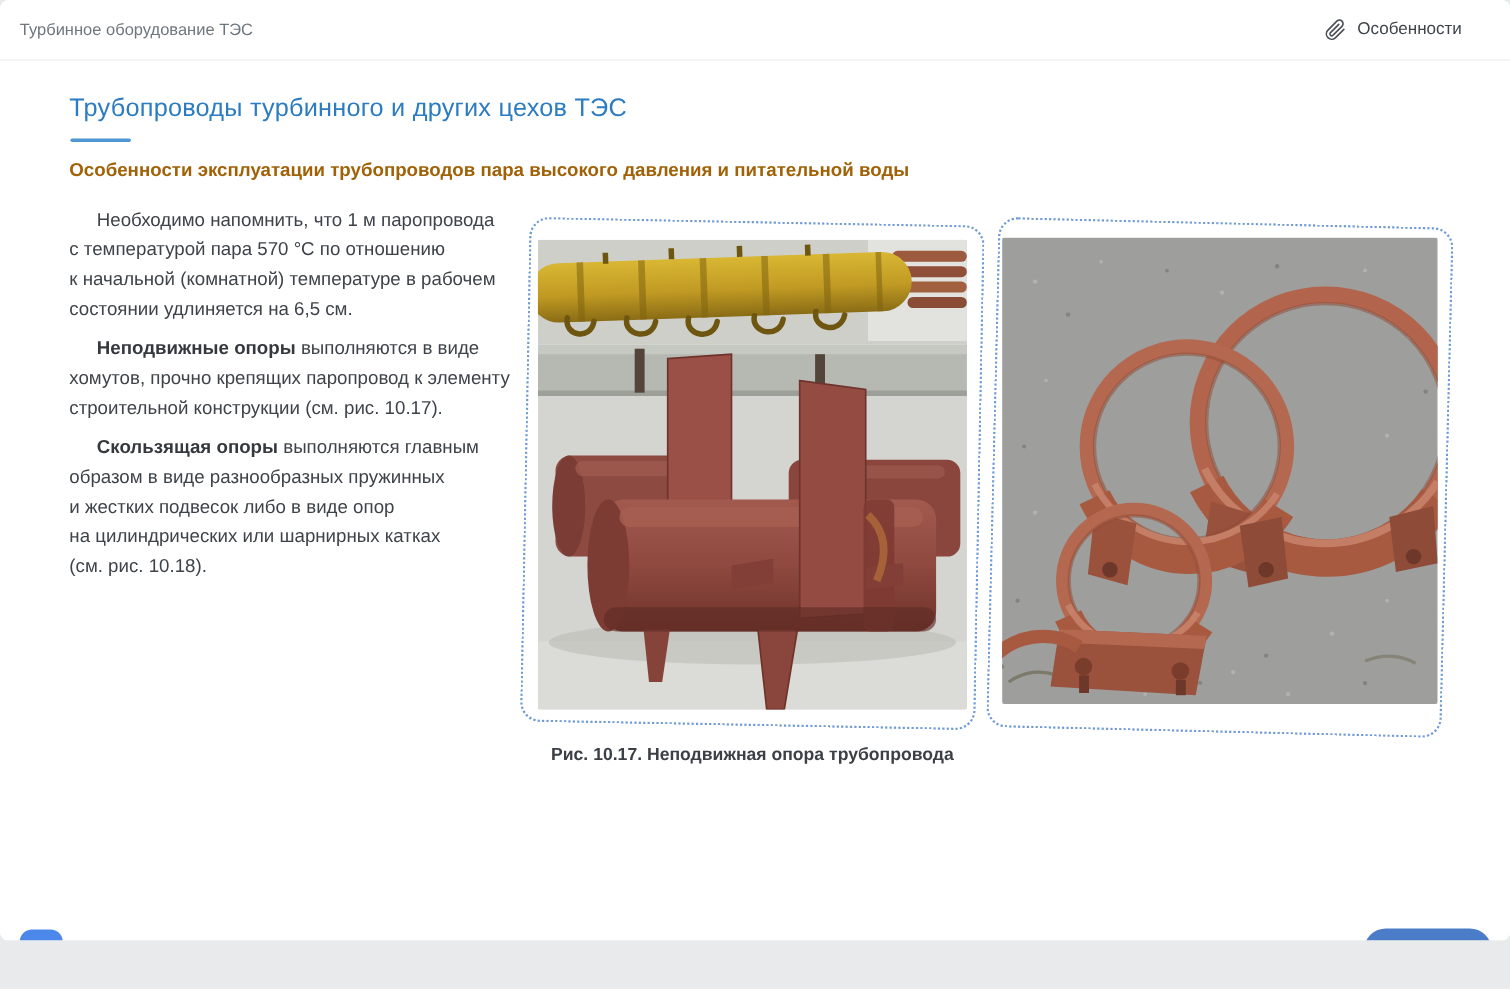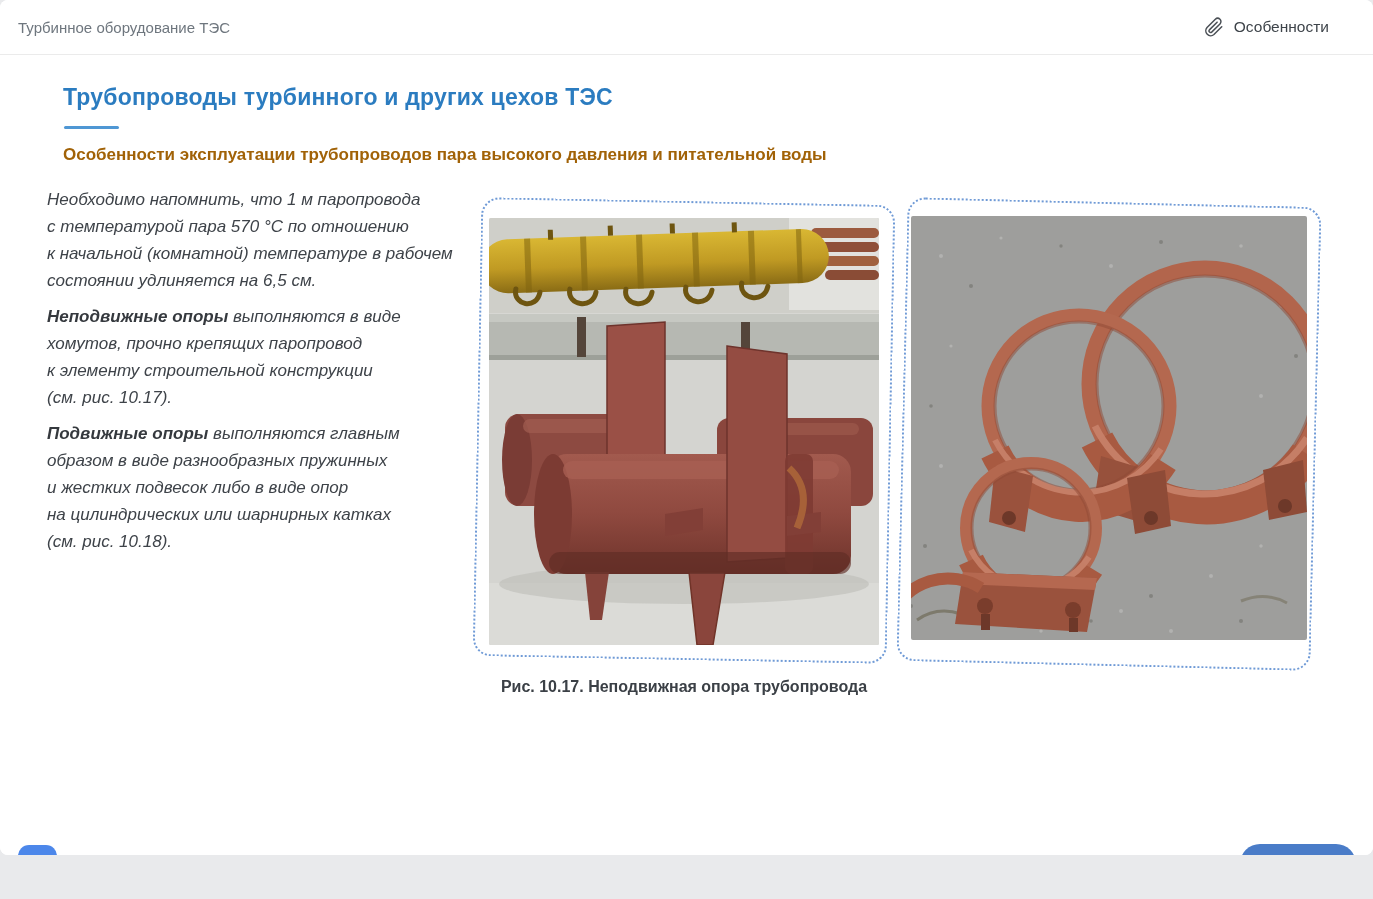--- a/index.html
+++ b/index.html
@@ -20,29 +20,29 @@
   .top-bar{
     position:absolute;top:0;left:0;right:0;height:55px;background:#fff;
     border-bottom:1px solid #ebebeb;display:flex;align-items:center;
     justify-content:space-between;padding:0 38px 0 18px;box-sizing:border-box;
   }
   .course-title{color:#6e767e;font-size:15px;}
   .attachments-btn{display:flex;align-items:center;gap:10px;color:#3e444a;
     font-size:15.5px;cursor:pointer;background:none;border:none;font-family:inherit;}
   
   .page-title{position:absolute;left:63px;top:84px;margin:0;font-size:23px;
-    font-weight:700;color:var(--accent);letter-spacing:.2px;}
+    font-weight:400;color:var(--accent);letter-spacing:.2px;}
   .title-underline{position:absolute;left:64px;top:126px;width:55px;height:3px;
     background:var(--underline);border-radius:2px;}
   .section-subtitle{position:absolute;left:63px;top:145px;margin:0;font-size:17px;
     font-weight:700;color:#a16207;}
-  .text-col{position:absolute;left:47px;top:186px;width:408px;color:#3e4349;
-    font-size:17px;line-height:27px;font-style:italic;}
+  .text-col{position:absolute;left:63px;top:186px;width:408px;color:#3e4349;
+    font-size:17px;line-height:27px;}
   .text-col p{margin:0 0 9px 0;}
-  .text-col strong{font-weight:700;color:#35393e;}
+  .text-col strong{font-weight:700;color:#35393e;margin-left:25px;}
   
   .figure{position:absolute;}
   .fig-1{left:489px;top:218px;width:390px;}
   .fig-2{left:911px;top:216px;width:396px;}
   .dotted-frame{position:absolute;border:2px dotted var(--frame-blue);
     border-radius:18px;pointer-events:none;}
   .fig-1 .dotted-frame{left:-12px;top:-17px;width:410px;height:455px;transform:rotate(1.1deg);}
   .fig-2 .dotted-frame{left:-9px;top:-14px;width:410px;height:460px;transform:rotate(1.4deg);}
   .photo{display:block;border-radius:2px;}
   .fig-caption{display:block;margin-top:33px;text-align:center;font-weight:700;
@@ -82,21 +82,21 @@
     </button>
   </header>
 
   <h1 class="page-title">Трубопроводы турбинного и других цехов ТЭС</h1>
   <div class="title-underline"></div>
   <h2 class="section-subtitle">Особенности эксплуатации трубопроводов пара высокого давления и питательной воды</h2>
 
   <div class="text-col">
     <p><strong></strong><span>Необходимо напомнить, что 1 м паропровода с&nbsp;температурой пара 570 °С по отношению к&nbsp;начальной (комнатной) температуре в&nbsp;рабочем состоянии удлиняется на 6,5 см.</span></p>
     <p><strong>Неподвижные опоры</strong><span> выполняются в&nbsp;виде хомутов, прочно крепящих паропровод к&nbsp;элементу строительной конструкции (см.&nbsp;рис.&nbsp;10.17).</span></p>
-    <p><strong>Подвижные опоры</strong><span> выполняются главным образом в&nbsp;виде разнообразных пружинных и&nbsp;жестких подвесок либо в&nbsp;виде опор на&nbsp;цилиндрических или шарнирных катках (см.&nbsp;рис.&nbsp;10.18).</span></p>
+    <p><strong>Скользящая опоры</strong><span> выполняются главным образом в&nbsp;виде разнообразных пружинных и&nbsp;жестких подвесок либо в&nbsp;виде опор на&nbsp;цилиндрических или шарнирных катках (см.&nbsp;рис.&nbsp;10.18).</span></p>
   </div>
 
   <figure class="figure fig-1" style="margin:0;">
     <div class="dotted-frame"></div>
     <svg class="photo" width="390" height="427" viewBox="0 0 390 427">
       <defs>
         <linearGradient id="yg" x1="0" y1="0" x2="0" y2="1">
           <stop offset="0" stop-color="#d9b733"></stop>
             <stop offset=".55" stop-color="#c09a23"></stop>
             <stop offset="1" stop-color="#8a6c15"></stop>

